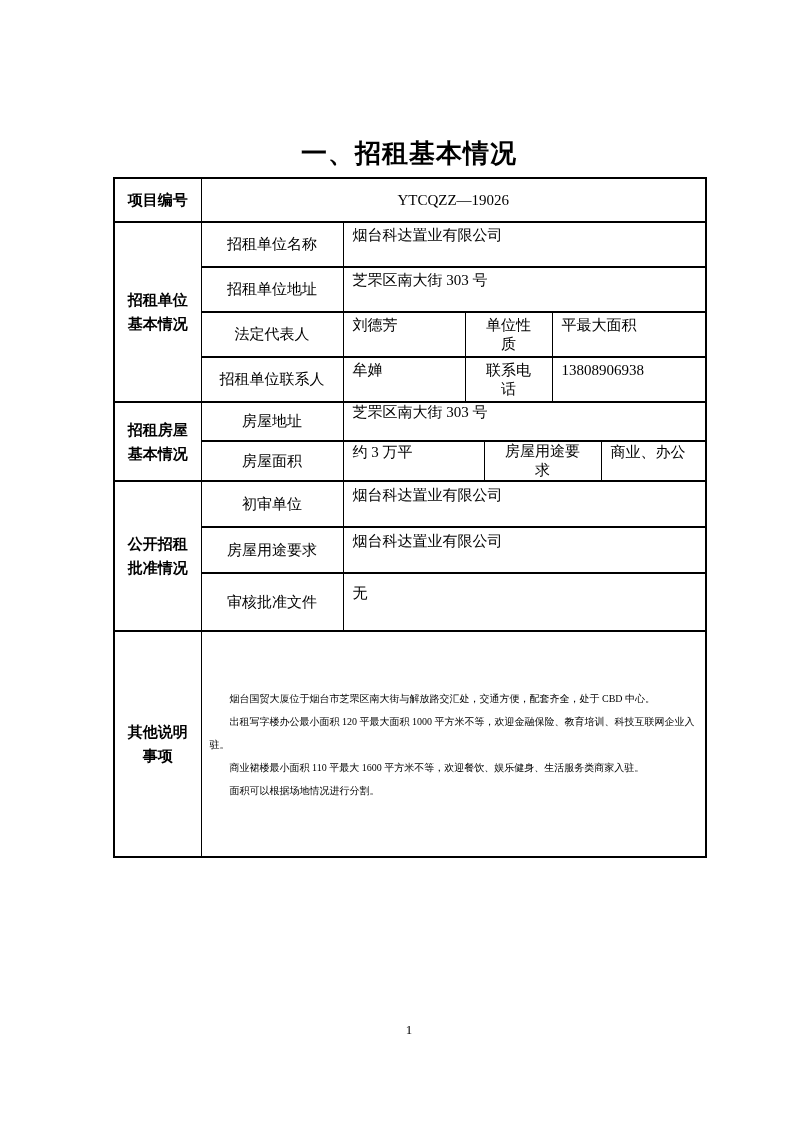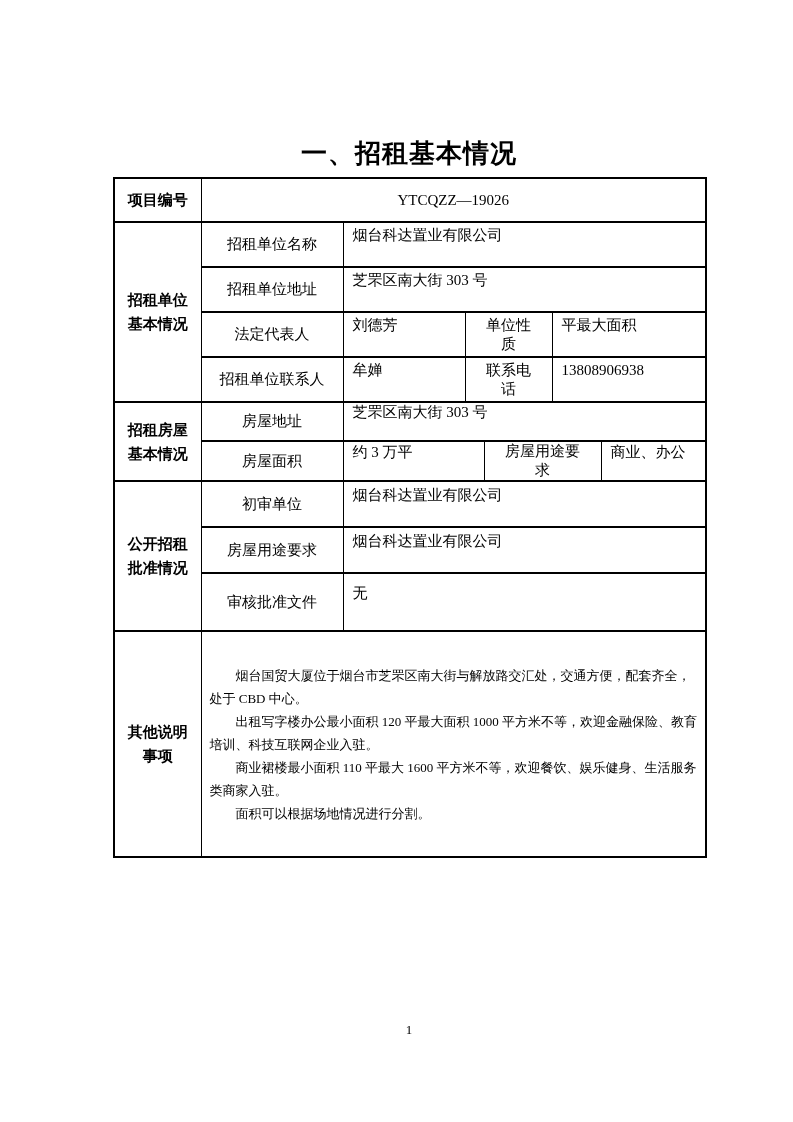--- a/index.html
+++ b/index.html
@@ -60,21 +60,21 @@
   td.val-center {
     text-align: center;
     font-family: Liberation Serif, serif;
   }
   td.notes-cell {
     padding: 6px 8px;
   }
   .notes-cell p {
     text-indent: 2em;
     line-height: 23px;
-    font-size: 13px;
+    font-size: 10px;
   }
   .page-number {
     position: absolute;
     left: 113px;
     top: 1022px;
     width: 592px;
     text-align: center;
     font-size: 13px;
   }
 </style>

